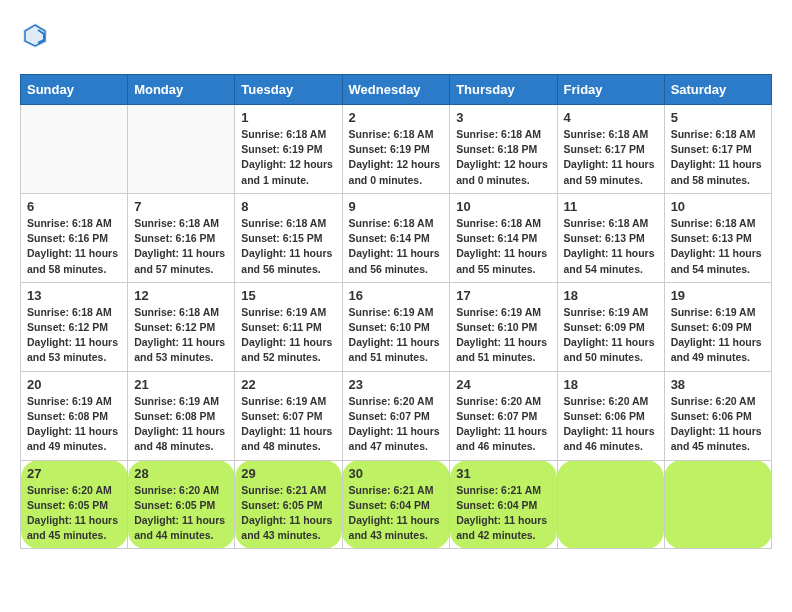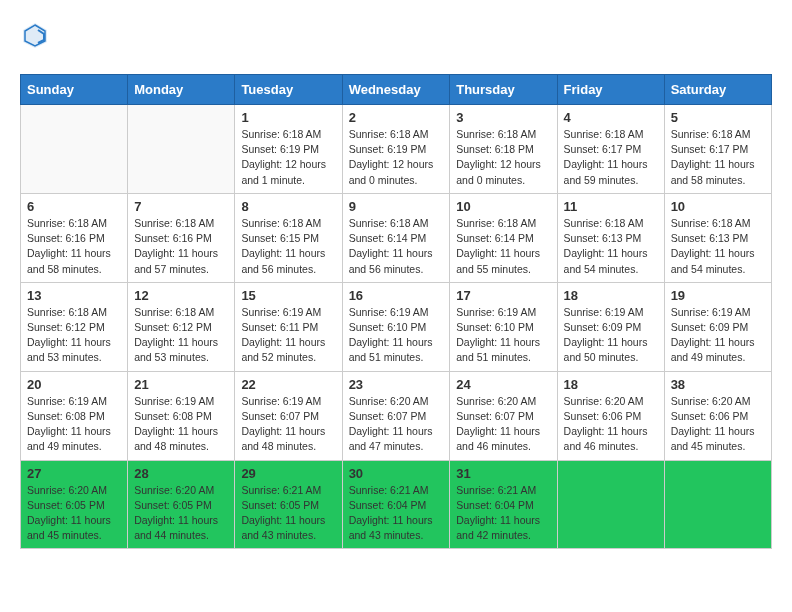--- a/index.html
+++ b/index.html
@@ -73,32 +73,34 @@
       font-size: 11px;
       color: #333;
       width: 108px;
       height: 80px;
       background: #fff;
     }
     .calendar td.empty {
       background: #f9f9f9;
     }
     .calendar tr:last-child td {
-      background: #22c55e;
+      background: #bef264;
+      border-radius: 18px;
     }
     .day-num {
       font-size: 13px;
       font-weight: bold;
       margin-bottom: 2px;
       display: block;
     }
     .cell-text {
       font-size: 10.5px;
       line-height: 1.45;
       color: #333;
+      font-weight: bold;
     }
   </style>
 </head>
 <body>
 
 <div class="header">
   <div class="logo">
     <svg class="logo-icon" viewBox="0 0 30 30" xmlns="http://www.w3.org/2000/svg">
       <polygon points="15,3 27,10 27,22 15,28 3,22 3,10" fill="#2b7bc8" opacity="0.15"></polygon>
       <polygon points="15,5 25,11 25,21 15,26 5,21 5,11" fill="none" stroke="#2b7bc8" stroke-width="1.5"></polygon>

